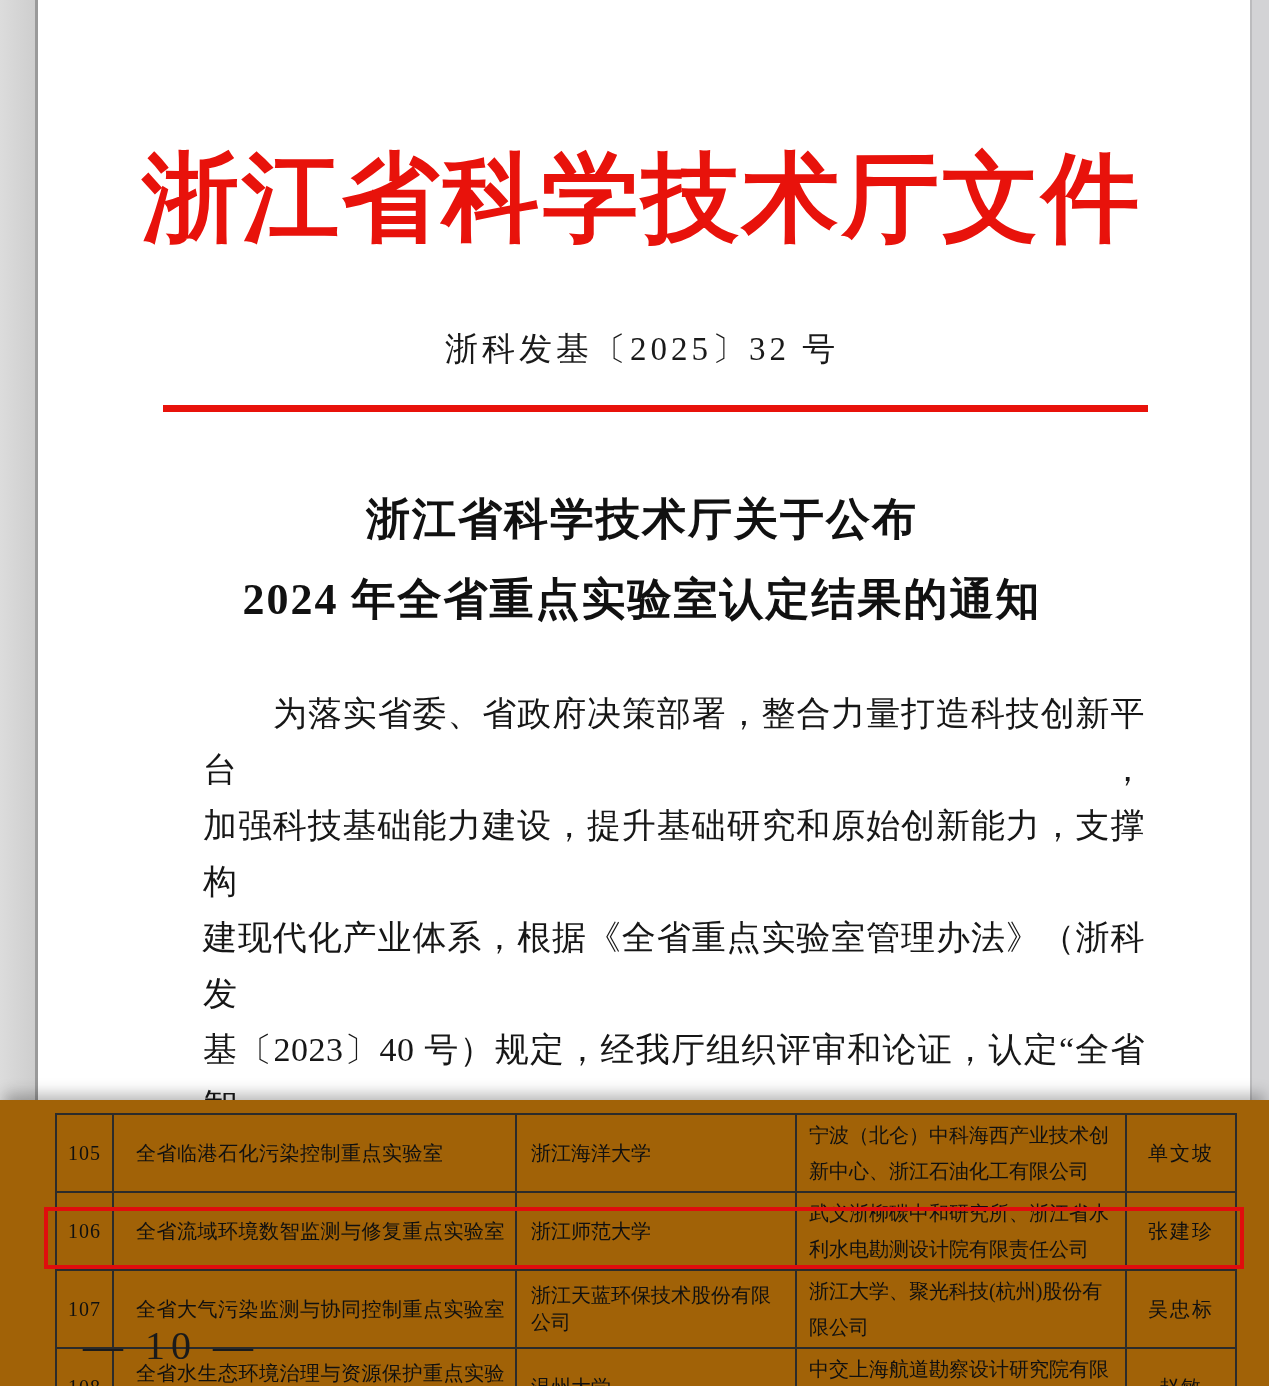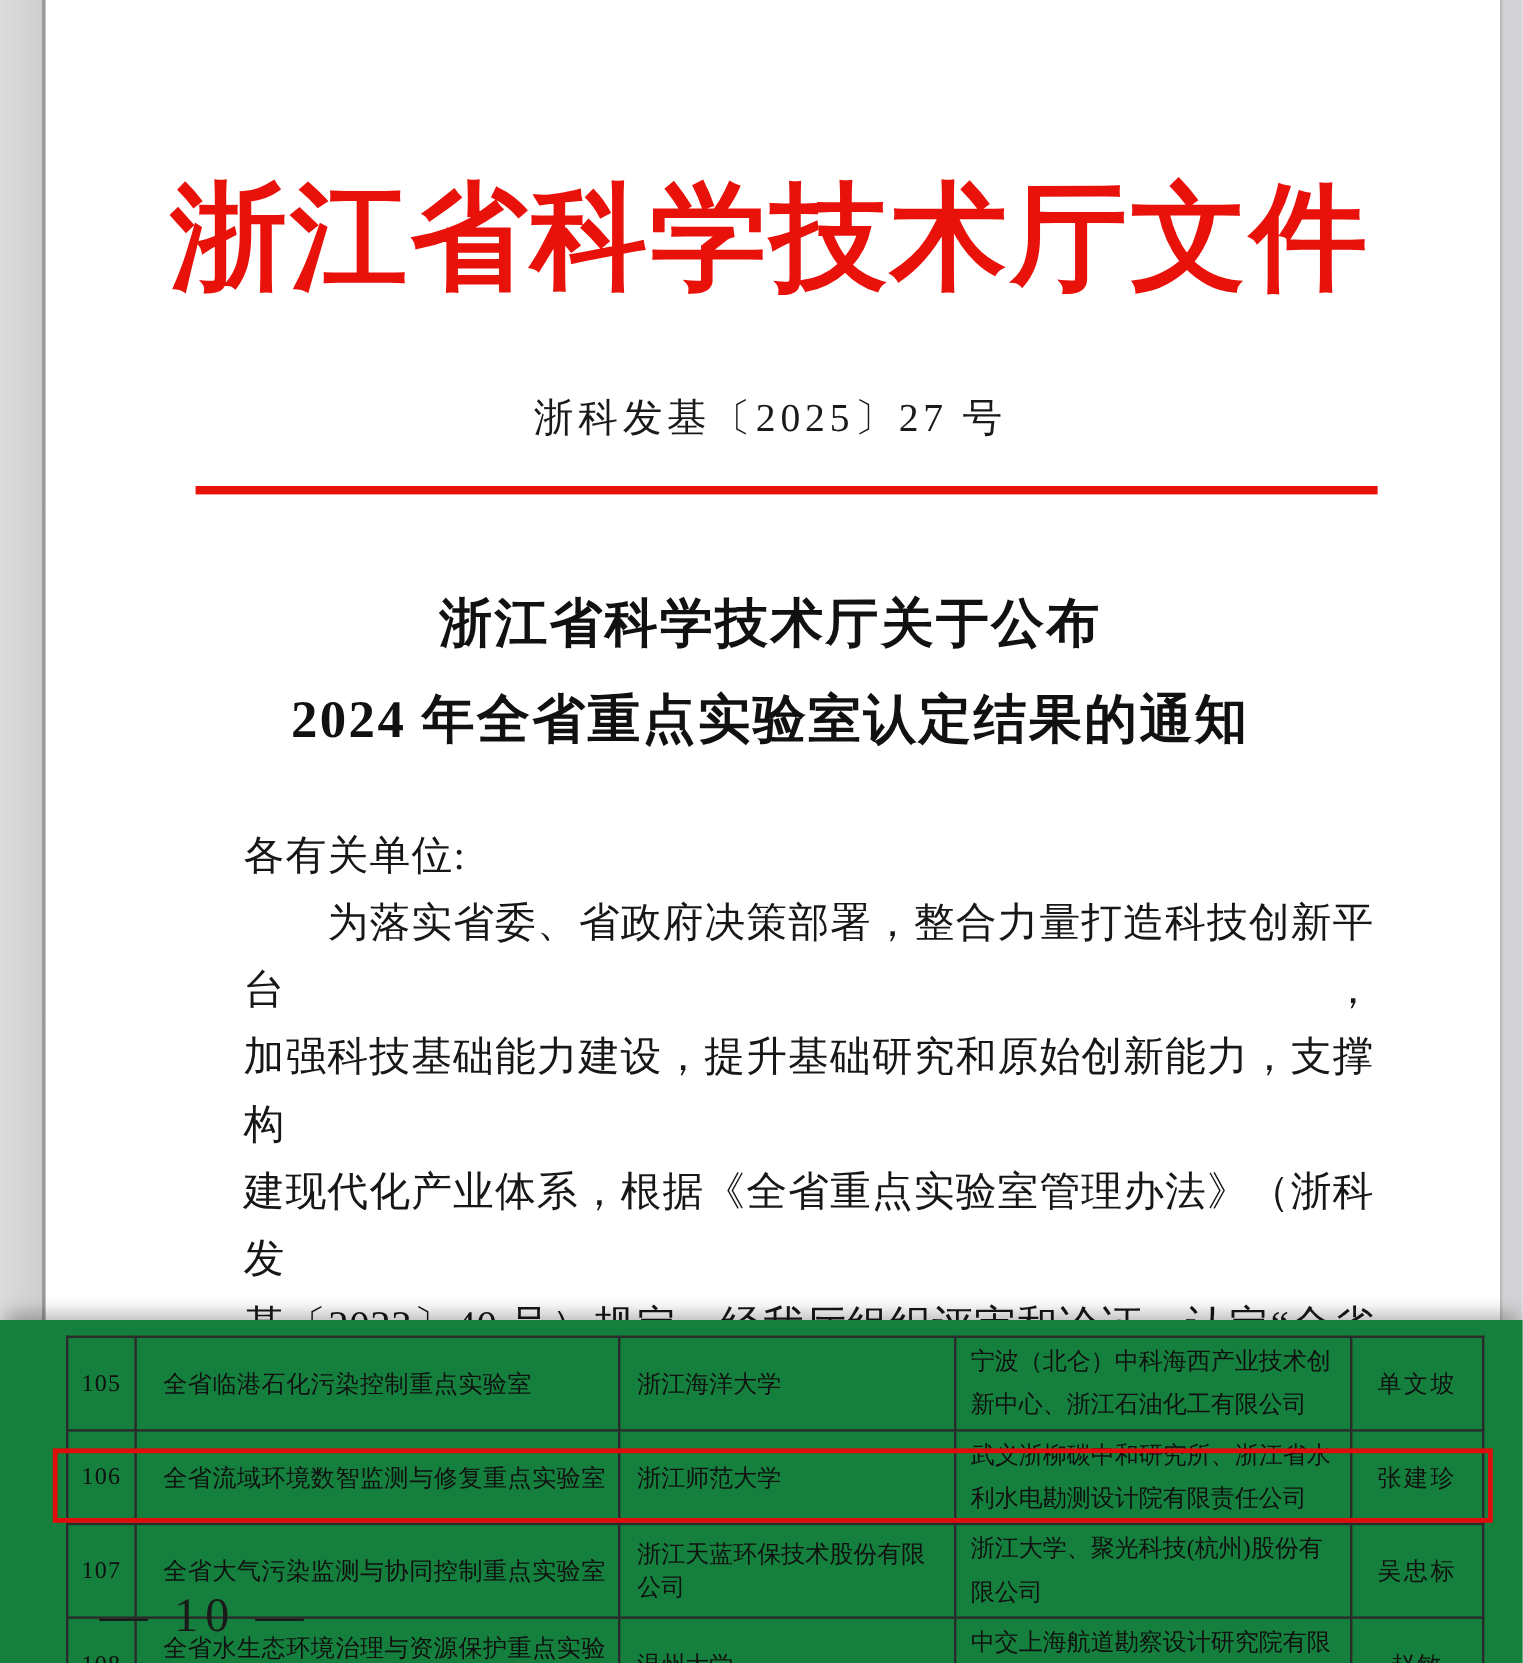--- a/index.html
+++ b/index.html
@@ -24,21 +24,21 @@
     font-weight:700;color:#111;letter-spacing:2px;}
   .heading2{margin-top:24px;}
   .body-text{margin:58px 0 0 165px;width:942px;font-size:34px;line-height:56px;color:#171717;}
   .salutation{letter-spacing:1px;}
   .bline{text-align:justify;text-align-last:justify;letter-spacing:.5px;}
   .bline.indent{text-indent:70px;}
   .bline.last{text-align-last:left;}
 
   
   .table-section{position:absolute;left:0;top:1100px;width:1269px;height:286px;
-    background:#15803d;box-shadow:0 -10px 14px -4px rgba(0,0,0,0.28);}
+    background:#a16207;box-shadow:0 -10px 14px -4px rgba(0,0,0,0.28);}
   .lab-table{position:absolute;left:55px;top:13px;width:1180px;
     border-collapse:collapse;table-layout:fixed;}
   .lab-table col.w-no{width:57px;} .lab-table col.w-lab{width:403px;}
   .lab-table col.w-inst{width:280px;} .lab-table col.w-part{width:330px;}
   .lab-table col.w-dir{width:110px;}
   .lab-table td{border:2px solid #2b2b2b;font-size:20px;color:#101010;
     padding:2px 8px;vertical-align:middle;overflow:hidden;}
   .lab-table tr:nth-child(odd){height:52px;}
   .lab-table tr:nth-child(even){height:48px;}
   td.c-no{text-align:center;letter-spacing:1px;}
@@ -54,26 +54,25 @@
 </head>
 <body>
 
 <div class="page">
 
   <div class="strip-left"></div>
   <div class="strip-right"></div>
 
   <div class="doc">
     <div class="doc-title">浙江省科学技术厅文件</div>
-    <div class="doc-number">浙科发基〔2025〕27 号</div>
+    <div class="doc-number">浙科发基〔2025〕32 号</div>
     <div class="red-rule"></div>
     <div class="heading">浙江省科学技术厅关于公布</div>
     <div class="heading heading2">2024 年全省重点实验室认定结果的通知</div>
     <div class="body-text">
-      <div class="salutation">各有关单位:</div>
       <div id="body-lines">
           <div class="bline indent">为落实省委、省政府决策部署，整合力量打造科技创新平台，</div>
           <div class="bline">加强科技基础能力建设，提升基础研究和原始创新能力，支撑构</div>
           <div class="bline">建现代化产业体系，根据《全省重点实验室管理办法》（浙科发</div>
           <div class="bline">基〔2023〕40 号）规定，经我厅组织评审和论证，认定“全省智</div>
           <div class="bline">能建造与工程软件重点实验室”等 137 家为全省重点实验室（以</div>
           <div class="bline last">下简称“实验室”）。现将有关事项通知如下:</div>
         </div>
     </div>
   </div>

